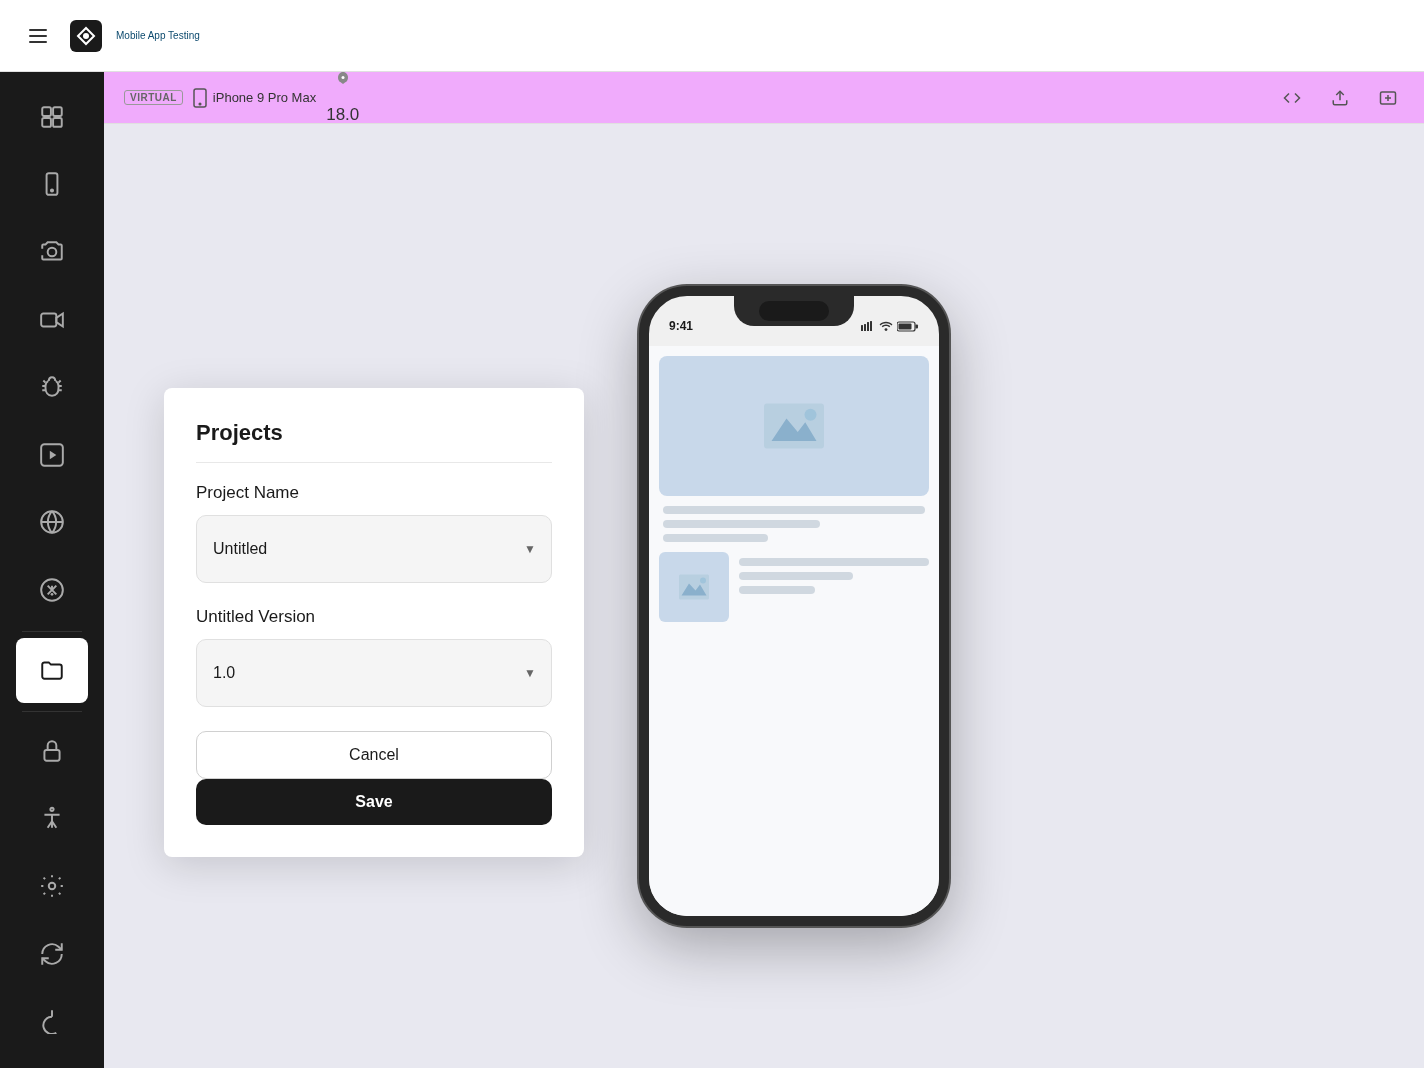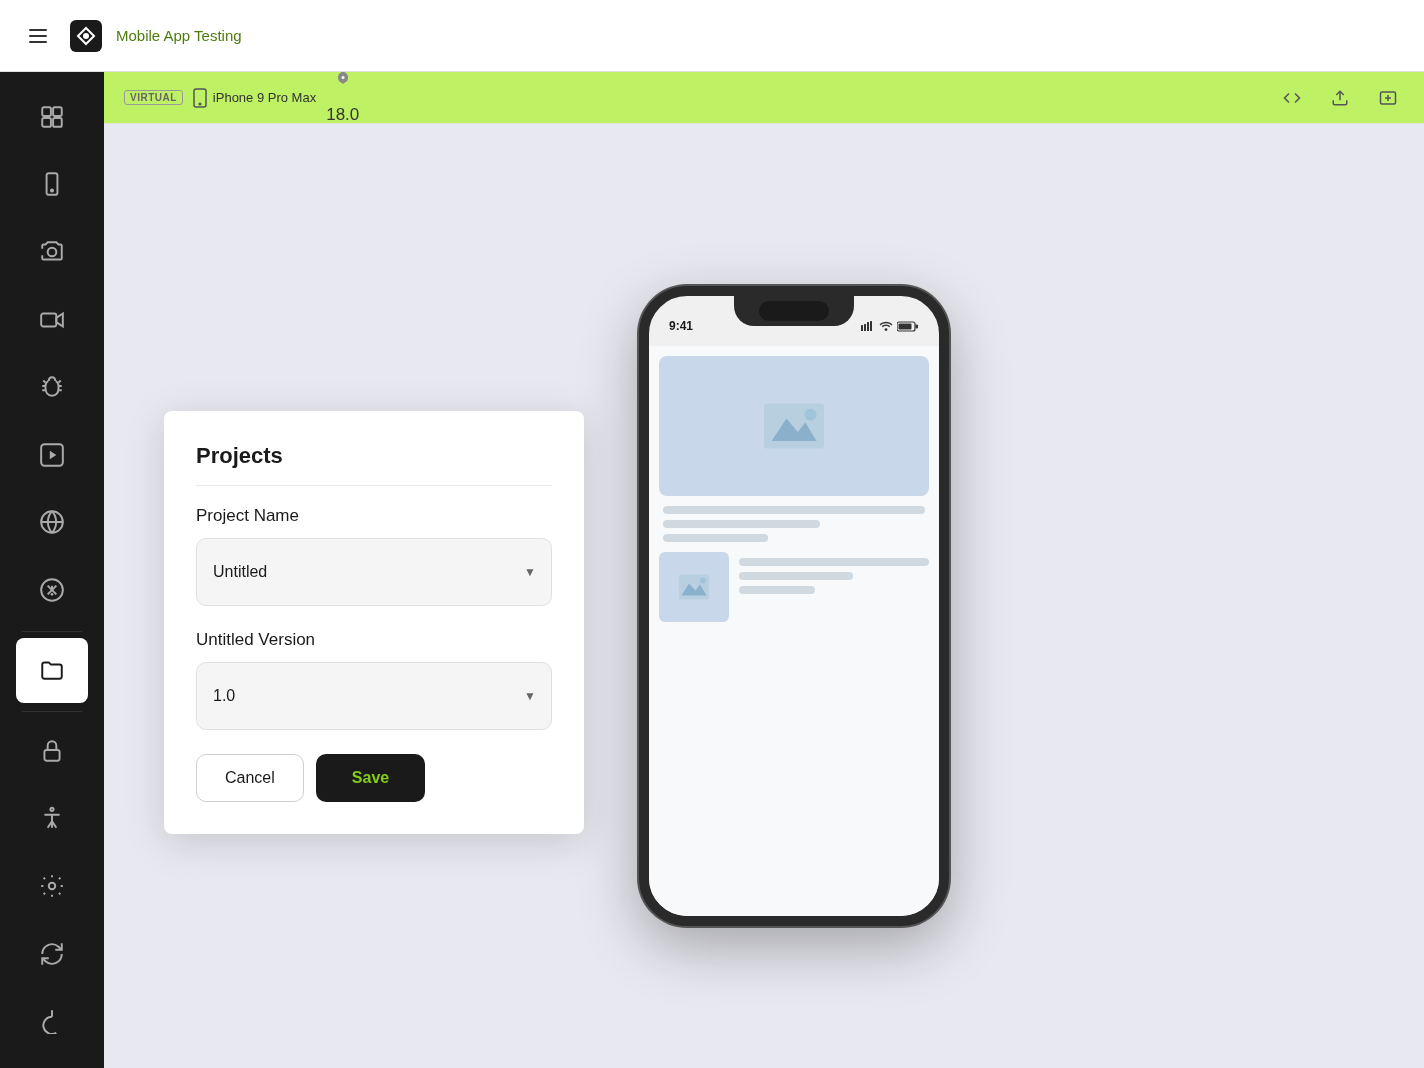--- a/index.html
+++ b/index.html
@@ -28,23 +28,23 @@
       width: 36px; height: 36px;
       display: flex; align-items: center; justify-content: center;
       cursor: pointer;
       border-radius: 6px;
     }
     .header-logo {
       width: 36px; height: 36px;
       display: flex; align-items: center; justify-content: center;
     }
     .header-title {
-      font-size: 15px;
+      font-size: 10px;
       font-weight: 500;
-      color: #4d7c0f;
+      color: #0c4a6e;
     }
 
     
     .sidebar {
       position: absolute;
       top: 72px; left: 0; bottom: 0;
       width: 104px;
       background: #1a1a1a;
       display: flex;
       flex-direction: column;
@@ -77,21 +77,21 @@
       position: absolute;
       top: 72px; left: 104px; right: 0; bottom: 0;
       background: #e8e8f0;
       display: flex;
       flex-direction: column;
     }
 
     
     .device-toolbar {
       height: 52px;
-      background: #bef264;
+      background: #f0abfc;
       border-bottom: 1px solid #e0e0e0;
       display: flex;
       align-items: center;
       padding: 0 20px;
       gap: 16px;
       justify-content: space-between;
       text-align: center;
     }
     .device-info {
       display: flex;
@@ -324,41 +324,41 @@
       position: absolute;
       right: 16px;
       top: 50%;
       transform: translateY(-50%);
       pointer-events: none;
       color: #666;
       font-size: 12px;
     }
     .modal-buttons {
       display: flex;
-      gap: 12px;
       margin-top: 8px;
+      flex-direction: column;
     }
     .btn-cancel {
       padding: 14px 28px;
       border: 1.5px solid #d0d0d0;
       background: #ffffff;
       border-radius: 10px;
       font-size: 16px;
       font-weight: 500;
       color: #1a1a1a;
       cursor: pointer;
     }
     .btn-save {
       padding: 14px 36px;
       border: none;
       background: #1a1a1a;
       border-radius: 10px;
       font-size: 16px;
       font-weight: 600;
-      color: #84cc16;
+      color: #ffffff;
       cursor: pointer;
     }
   </style>
 </head>
 <body>
 
 <div class="header">
   <div class="header-menu-btn">
     <svg width="18" height="14" viewBox="0 0 18 14" fill="none" xmlns="http://www.w3.org/2000/svg">
       <rect width="18" height="2" rx="1" fill="#333"></rect>

